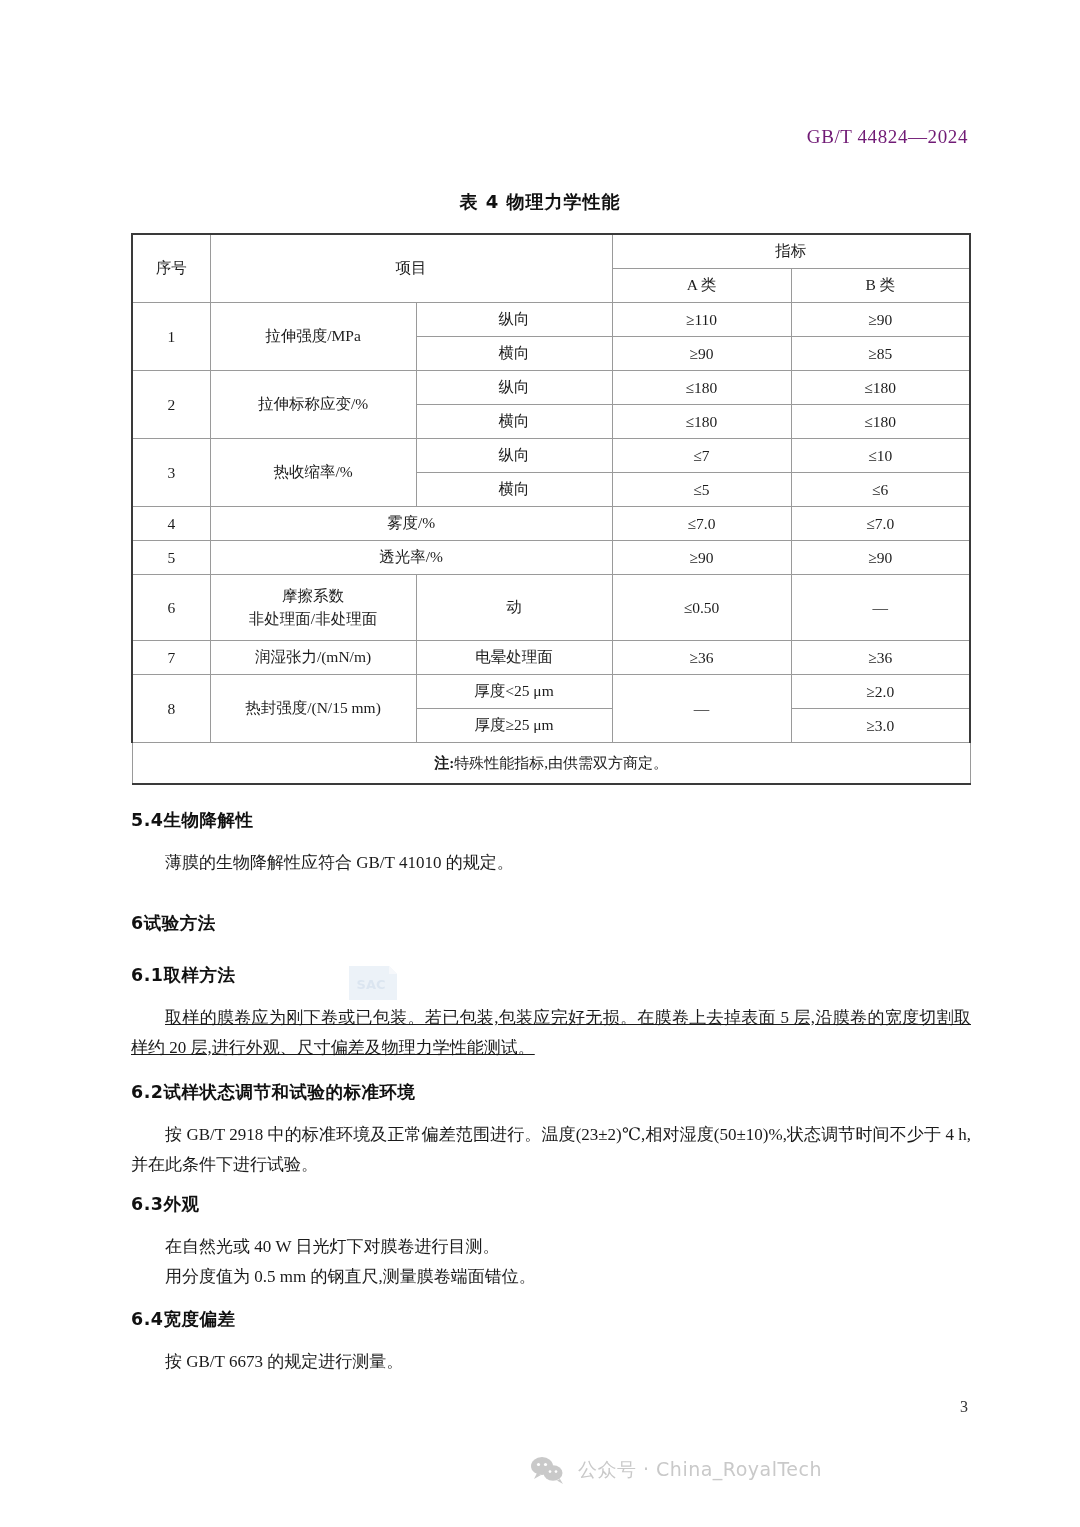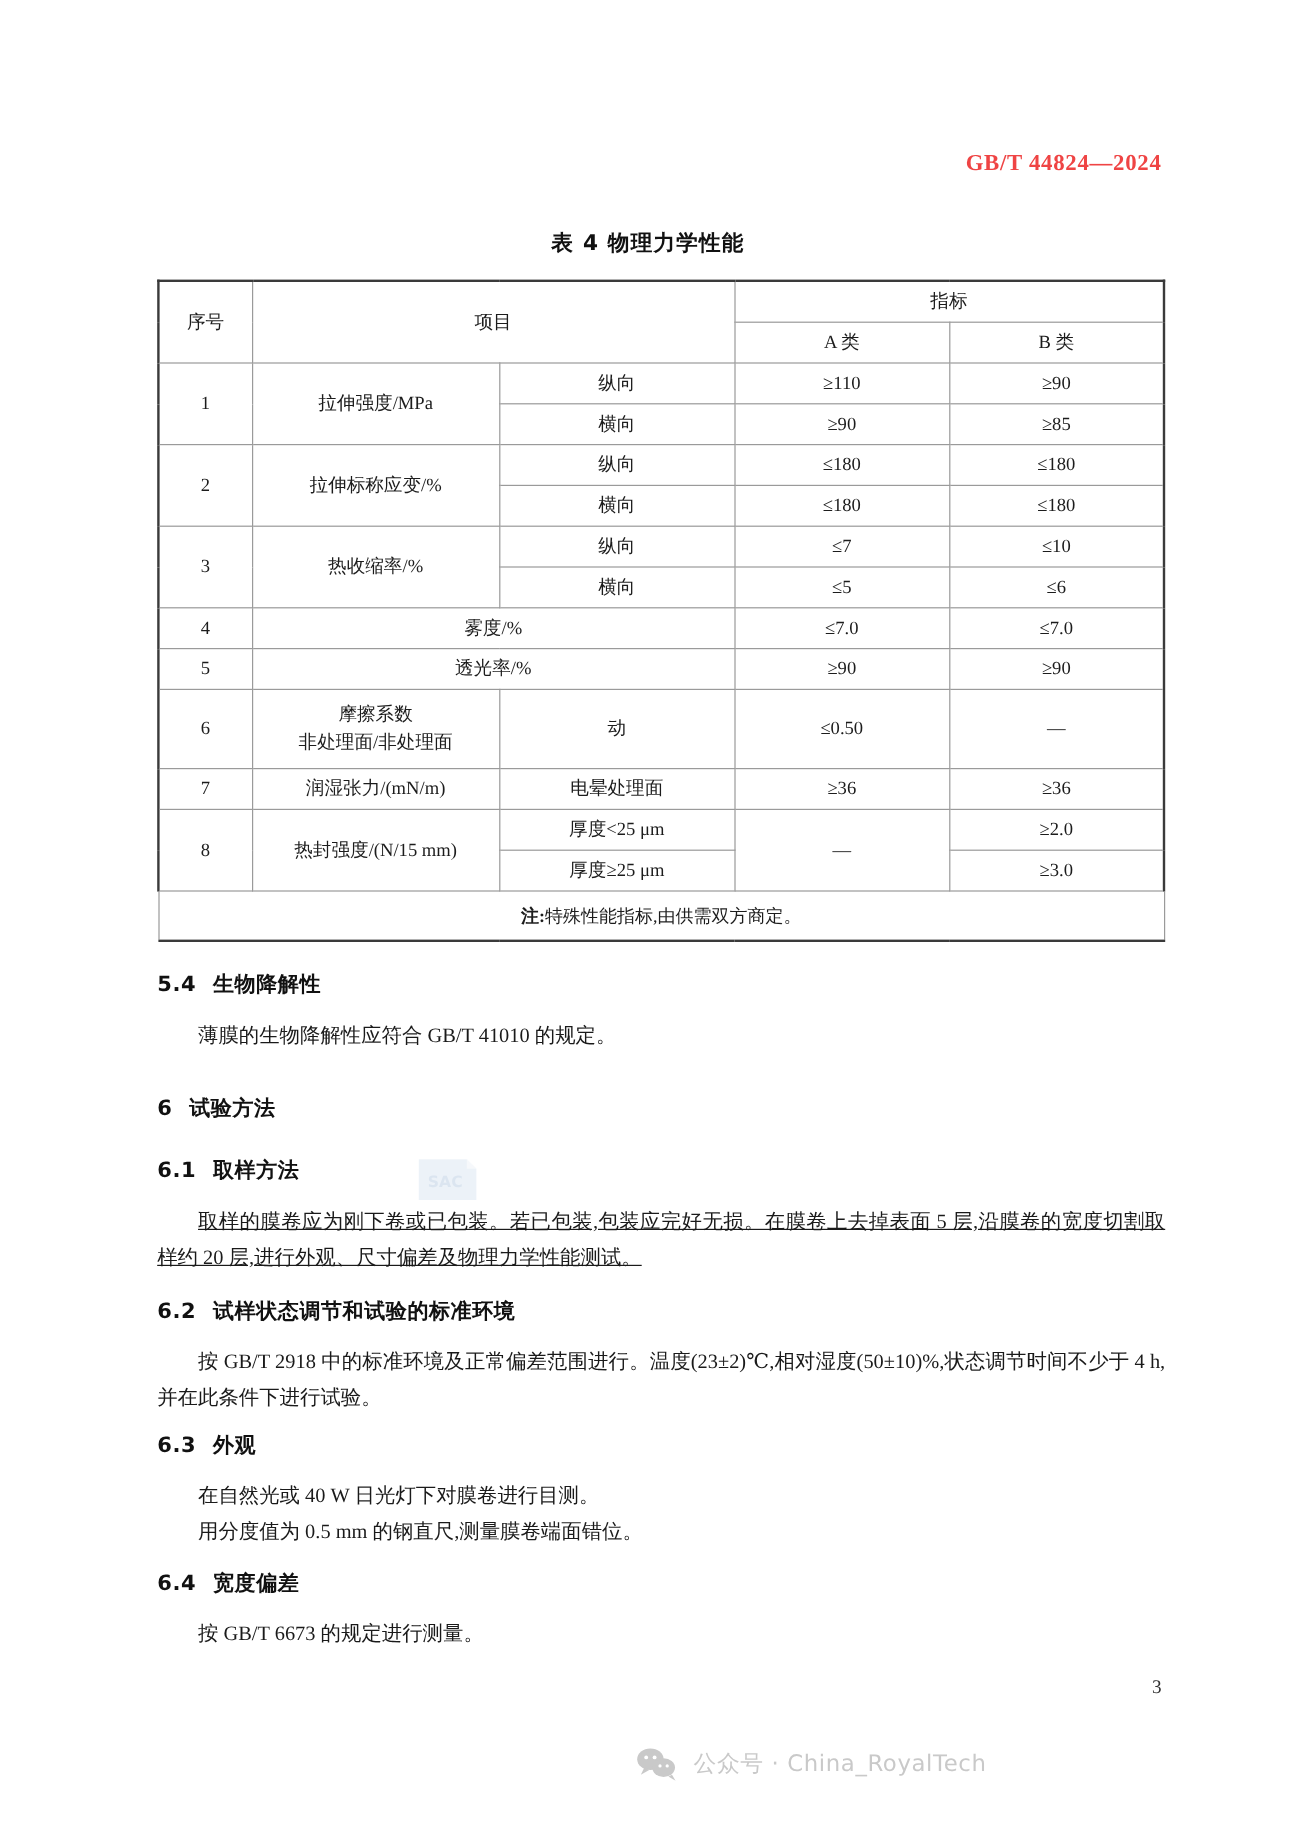--- a/index.html
+++ b/index.html
@@ -22,24 +22,24 @@
     width: 1080px;
     height: 1527px;
   }
 
   
   .doc-header {
     position: absolute;
     top: 126px;
     right: 112px;
     font-family: "Liberation Serif", serif;
-    font-weight: bold;
+    font-weight: normal;
     font-size: 19px;
     letter-spacing: 0.6px;
-    color: #ef4444;
+    color: #701a75;
   }
 
   
   .table-caption {
     position: absolute;
     top: 190px;
     left: 0;
     width: 1080px;
     text-align: center;
     font-family: "DejaVu Sans", sans-serif;
@@ -109,21 +109,21 @@
     left: 131px;
     width: 840px;
   }
   .h2 {
     font-family: "DejaVu Sans", sans-serif;
     font-weight: bold;
     font-size: 17.5px;
     letter-spacing: 0.5px;
     color: #111;
   }
-  .h2 .num { display: inline-block; margin-right: 14px; }
+  .h2 .num { display: inline-block; }
   .para {
     font-family: "Liberation Serif", "DejaVu Serif", serif;
     font-size: 17px;
     line-height: 1.75;
     text-indent: 34px;
     color: #1a1a1a;
     text-align: justify;
   }
 
   

